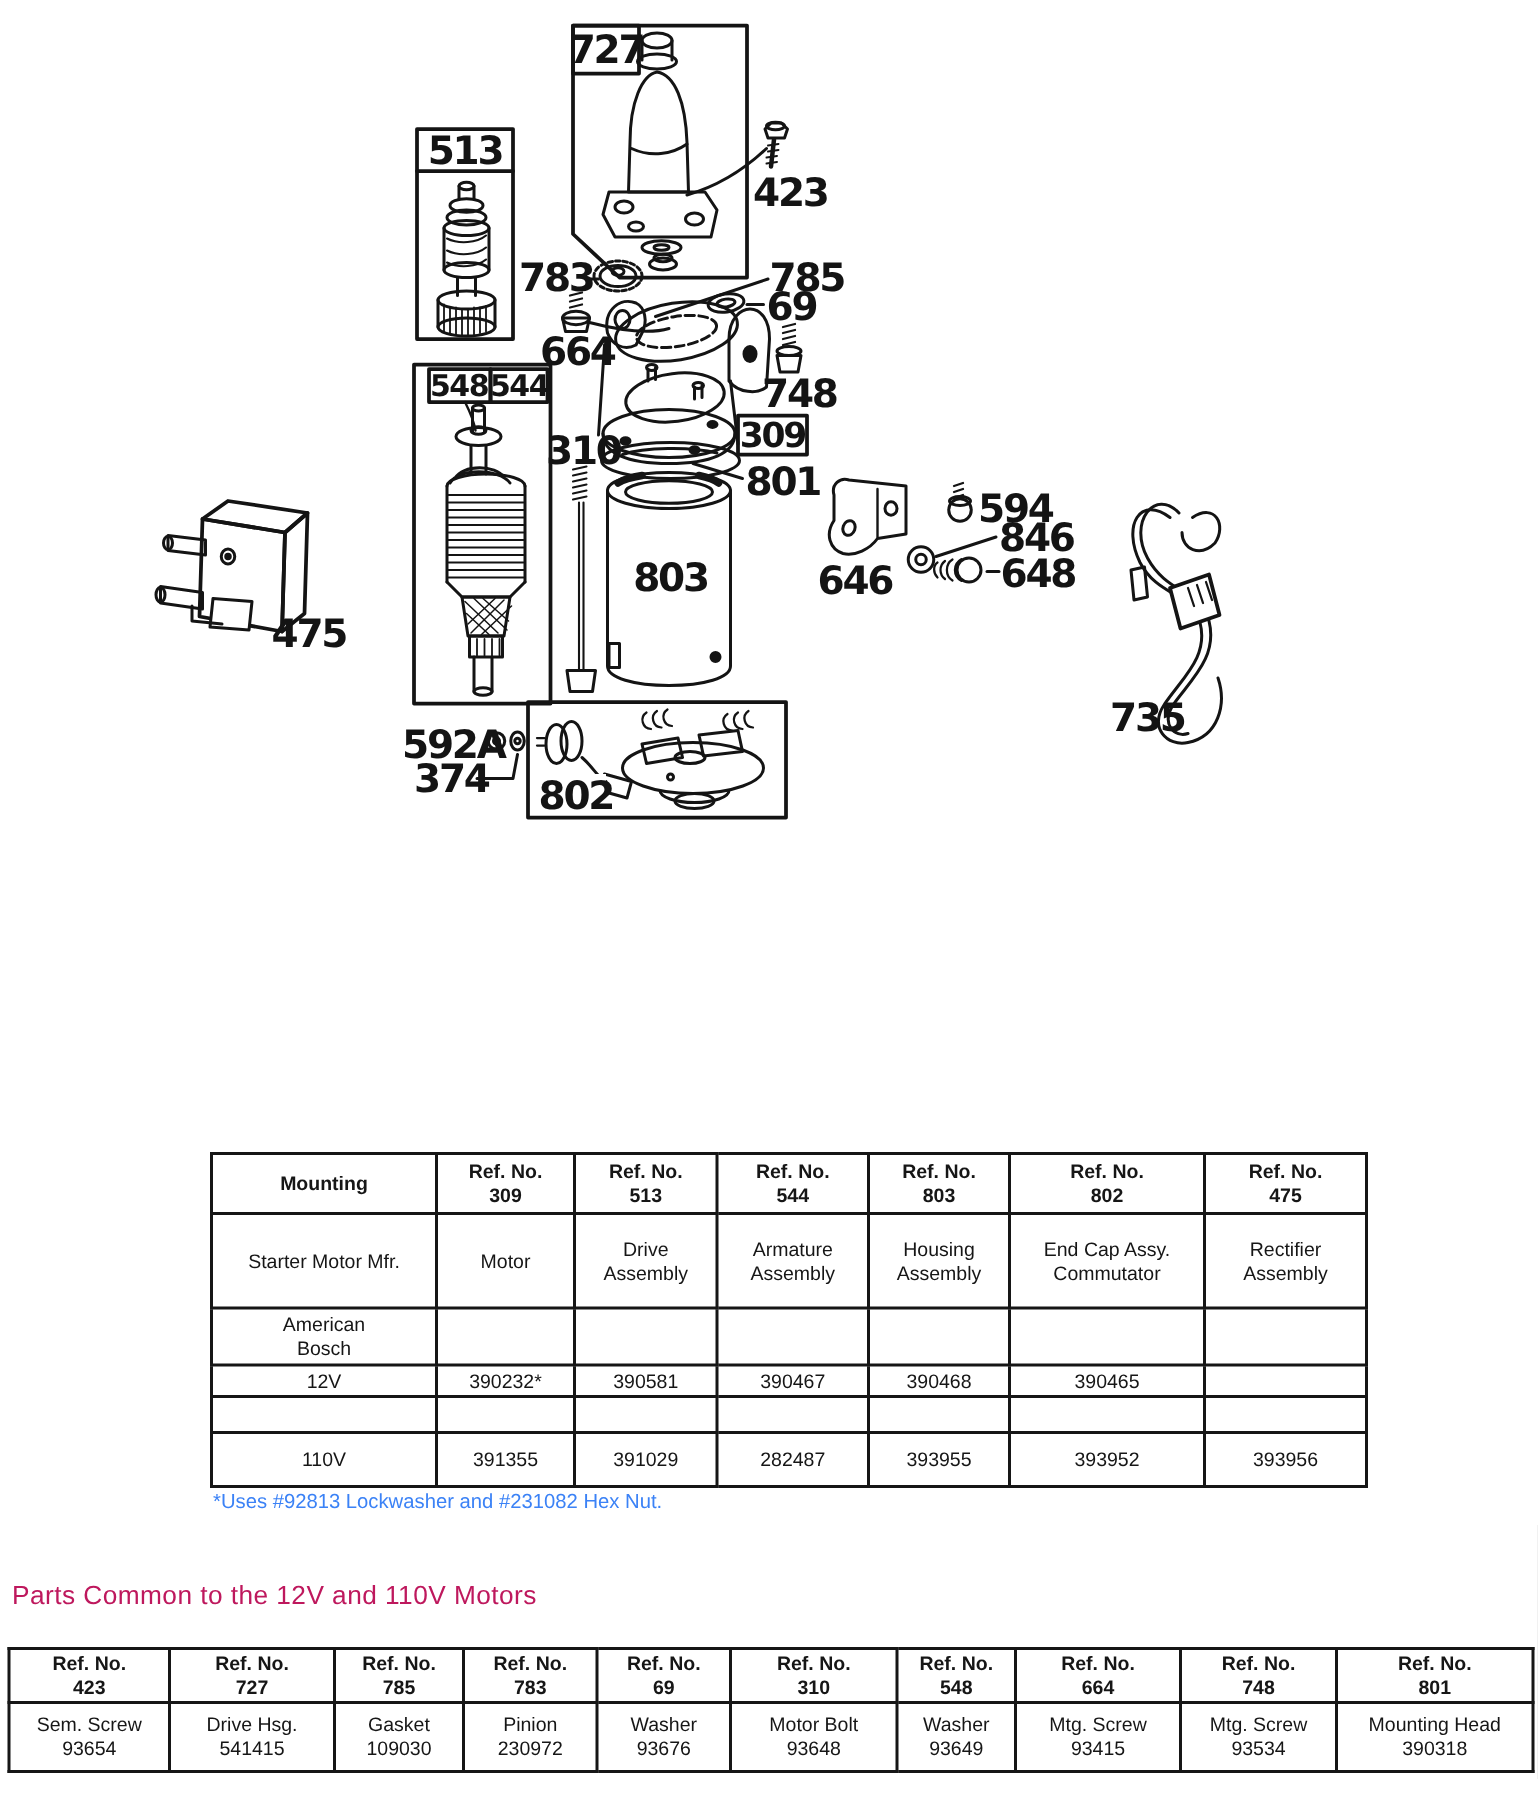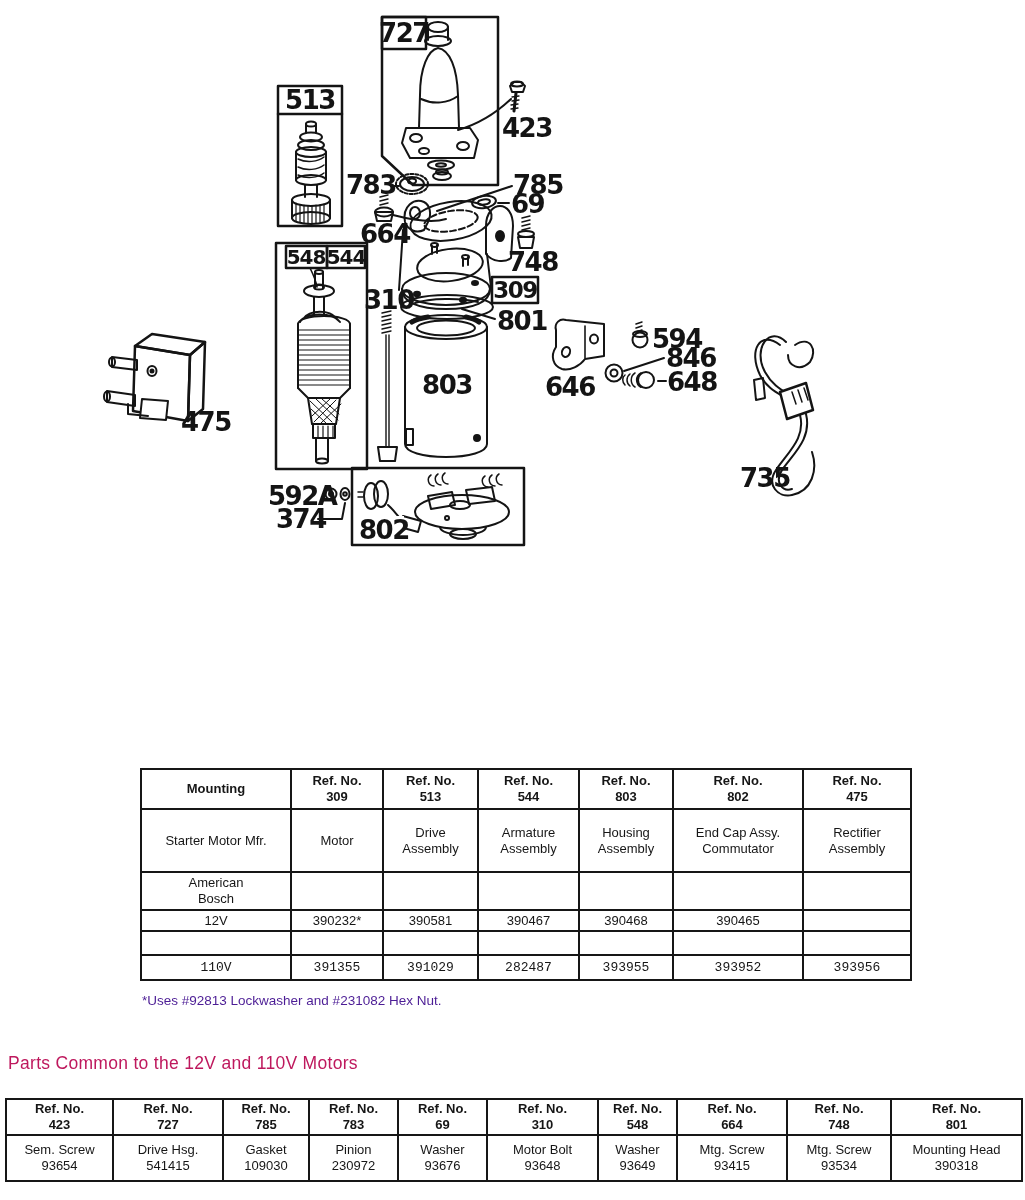--- a/index.html
+++ b/index.html
@@ -23,27 +23,27 @@
   }
   th { font-weight:bold; }
   .ln { display:block; }
 
   .t1 { position:absolute; left:140px; top:768px; width:770px; }
   .t1 tr.r-head { height:40px; }
   .t1 tr.r-mfr  { height:63px; }
   .t1 tr.r-ab   { height:38px;margin-left:40px; }
   .t1 tr.r-12v  { height:21px; }
   .t1 tr.r-blank{ height:24px; }
-  .t1 tr.r-110v { height:25px;font-family:Liberation Mono, monospace; }
+  .t1 tr.r-110v { height:36px; }
 
   .t2 { position:absolute; left:5px; top:1098px; width:1016px; }
   .t2 tr.r-head { height:27px; }
   .t2 tr.r-body { height:46px; }
 
-  .footnote { position:absolute; left:142px; top:993px; font-size:13.5px; color:#4c1d95; }
+  .footnote { position:absolute; left:142px; top:993px; font-size:13.5px; color:#3b82f6; }
   .section-heading { position:absolute; left:8px; top:1053px; font-size:17.5px; color:#be185d; letter-spacing:0.3px; }
 </style>
 </head>
 <body>
 
 <div class="page">
 
   <svg class="diagram" width="1025" height="600" viewBox="0 0 1025 600">
     <g stroke="#141414" fill="none" stroke-width="2" stroke-linecap="round" stroke-linejoin="round">
 

